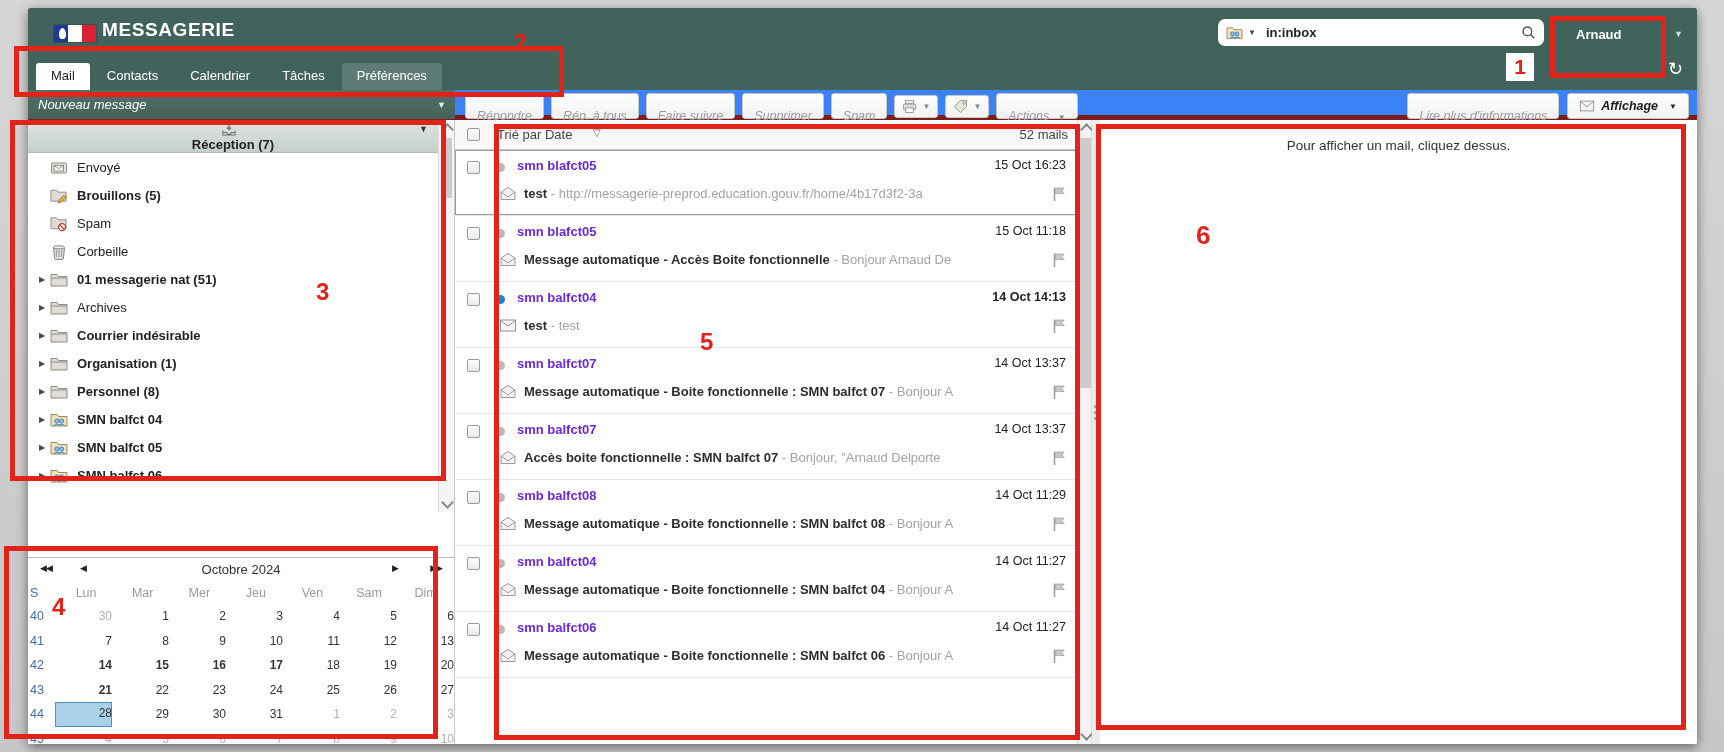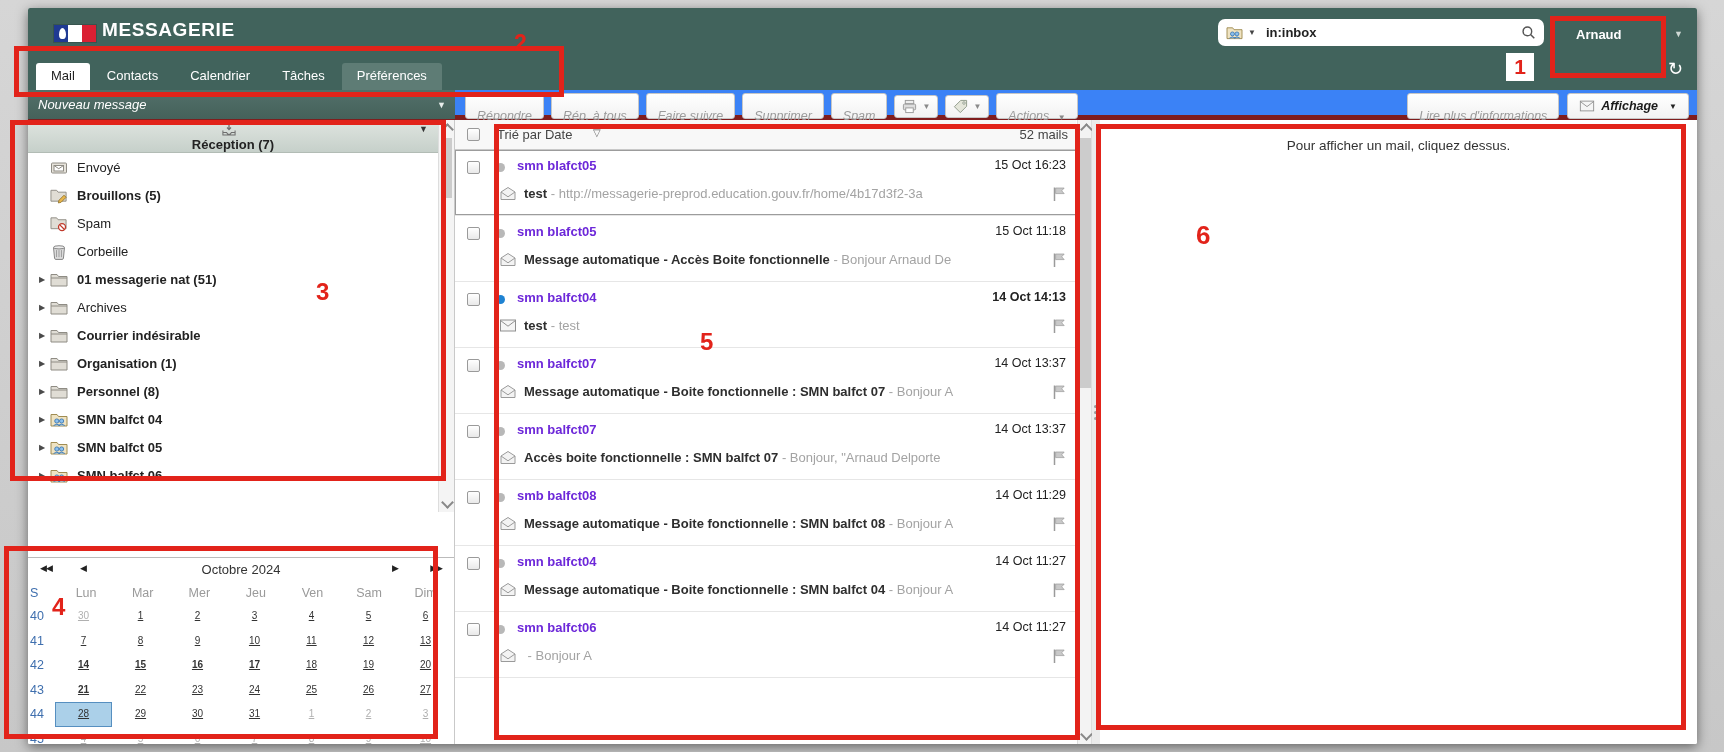--- a/index.html
+++ b/index.html
@@ -67,21 +67,21 @@
   .calendar{position:absolute;left:0;top:437px;right:0;bottom:0;border-top:1px solid #bbb;background:#fff;overflow:hidden;}
   .cal-title-row{position:relative;height:24px;font-size:13px;color:#333;}
   .cal-title{position:absolute;left:0;right:0;top:4px;text-align:center;}
   .cal-nav{position:absolute;top:5px;font-size:9px;color:#222;letter-spacing:-1px;}
   .cal-nav.pp{left:12px;}.cal-nav.p{left:52px;}.cal-nav.n{right:56px;}.cal-nav.nn{right:12px;}
   .cal-head{display:flex;height:22px;}
   .cal-h{width:57px;text-align:center;font-size:12.5px;color:#9a9a9a;line-height:22px;}
   .cal-h.wk{width:30px;color:#3f6fae;text-align:left;padding-left:2px;box-sizing:border-box;}
   .cal-week{display:flex;height:24.5px;}
   .wknum{width:30px;font-size:12.5px;color:#3f6fae;line-height:24px;padding-left:2px;box-sizing:border-box;}
-  .day{width:57px;text-align:center;font-size:10px;color:#333;line-height:24px;text-decoration:underline;}
+  .day{width:57px;text-align:right;font-size:12px;color:#333;line-height:24px;}
   .day.mut{color:#b0b0b0;}
   .day.b{font-weight:700;}
   .day.sel{background:#abd0e9;box-shadow:inset 0 0 0 1px #568fc0;line-height:23px;}
 
   
   .msglist{position:absolute;left:427px;top:112px;width:621px;bottom:0;background:#fff;}
   .mheader{position:relative;height:30px;background:#f8f8f8;border-bottom:1px solid #c9c9c9;box-sizing:border-box;
     font-size:13px;color:#444;}
   .mheader .cb{position:absolute;left:12px;top:8px;}
   .mheader .sortlbl{position:absolute;left:42px;top:7px;}
@@ -598,20 +598,21 @@
   </div>
           <div class="mrow">
     <div class="cb"></div>
     <div class="dot"></div>
     <span class="sender">smn balfct06</span>
     <span class="mdate">14 Oct 11:27</span>
     <div class="line2">
       <svg class="svgi">
                 <use class="env" href="#i-env-open"></use>
               </svg>
+      <span class="subject">Message automatique - Boite fonctionnelle : SMN balfct 06</span>
       <span class="snippet">&nbsp;- Bonjour A</span>
     </div>
     <svg class="mflag">
               <use href="#i-flag"></use>
             </svg>
   </div>
         </div>
     </div>
     <div class="vscroll msg-sb">
       <span class="chev up"></span>

